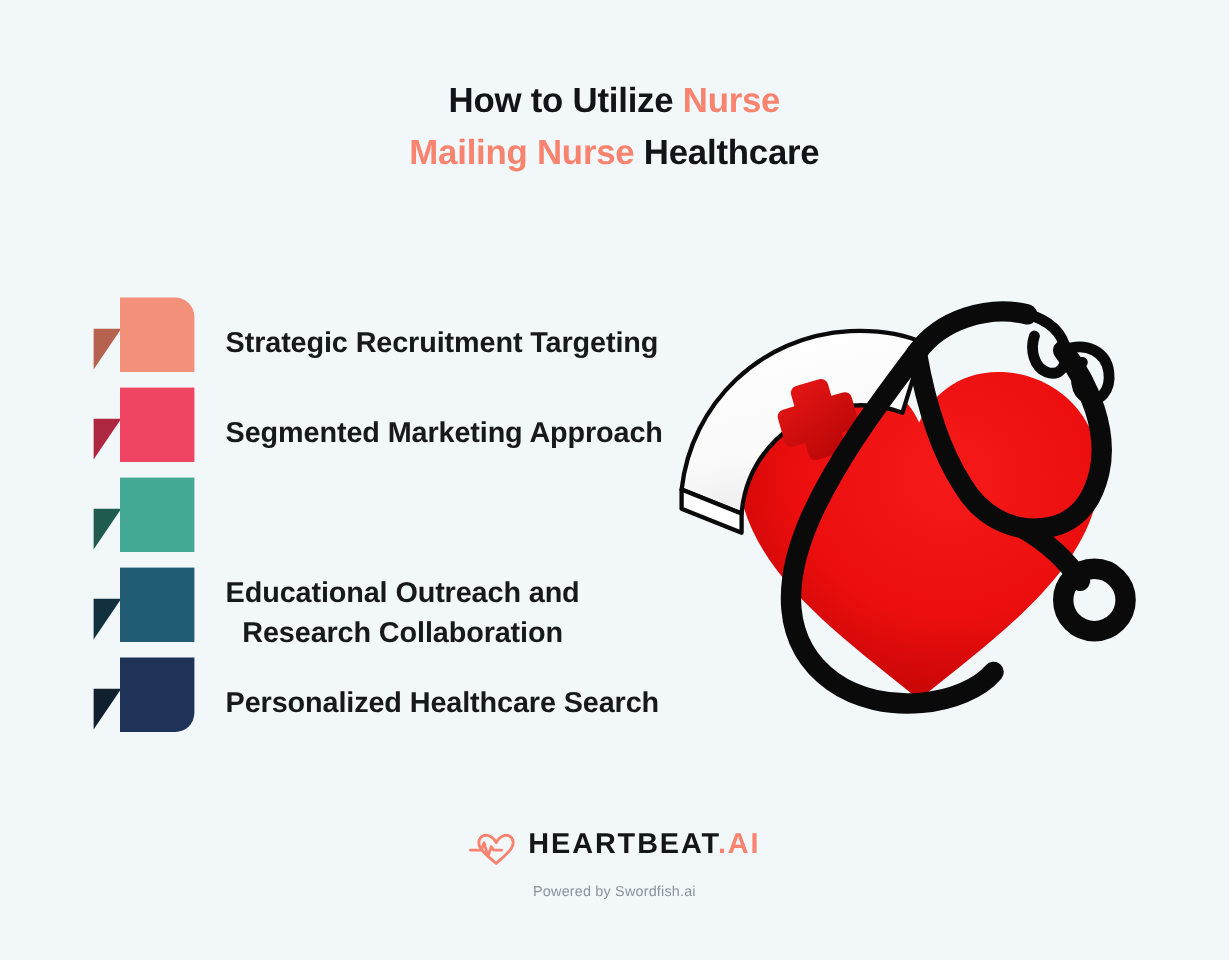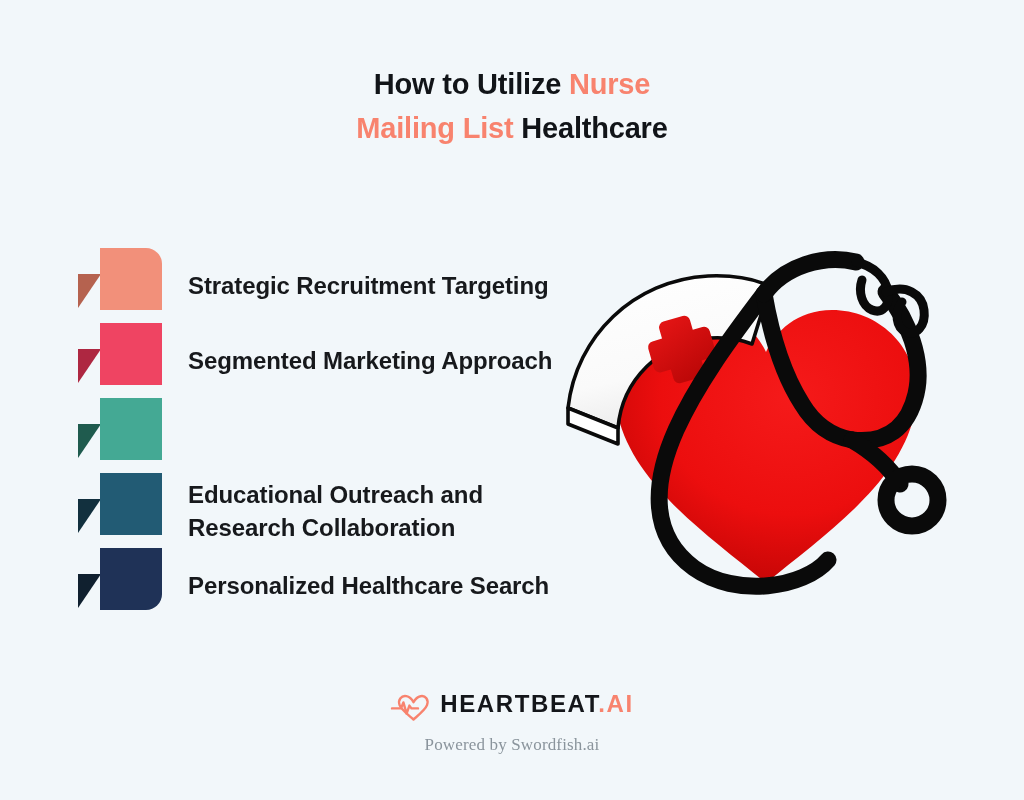--- a/index.html
+++ b/index.html
@@ -99,37 +99,36 @@
   .logo-wordmark {
     font-size:24px;
     font-weight:bold;
     letter-spacing:1.6px;
     color:#14161A;
     line-height:1;
   }
   .logo-dot-ai { color:#F8836E; }
   .logo-tagline {
     margin-top:7px;
-    font-size:17px;
+    font-size:12px;
     color:#8A949C;
     letter-spacing:0.15px;
-    font-family:Liberation Serif, serif;
   }
 </style>
 </head>
 <body>
 
 <div class="canvas">
 
   <div class="title-block">
     <div class="title-line">
       <span>How to Utilize </span><span class="title-accent">Nurse</span>
     </div>
     <div class="title-line">
-      <span class="title-accent">Mailing List</span><span> Healthcare</span>
+      <span class="title-accent">Mailing Nurse</span><span> Healthcare</span>
     </div>
   </div>
 
   <div class="list" id="list-root">
       <div class="list-item" style="min-height: 75px;">
         <div class="chip-wrap">
           <div class="chip-fold" style="border-left-color: rgb(181, 98, 79); border-bottom-color: transparent; top: 26px;"></div>
           <div class="chip" style="background: rgb(242, 144, 122); height: 62px; border-radius: 0px 16px 0px 0px;"></div>
         </div>
         <div class="item-label">Strategic Recruitment Targeting</div>
@@ -140,21 +139,21 @@
           <div class="chip" style="background: rgb(239, 68, 98); height: 62px;"></div>
         </div>
         <div class="item-label">Segmented Marketing Approach</div>
       </div>
       <div class="list-item" style="min-height: 75px;">
         <div class="chip-wrap">
           <div class="chip-fold" style="border-left-color: rgb(31, 91, 78); border-bottom-color: transparent; top: 26px;"></div>
           <div class="chip" style="background: rgb(68, 169, 148); height: 62px;"></div>
         </div>
       </div>
-      <div class="list-item" style="min-height: 75px;">
+      <div class="list-item" style="min-height: 75px; text-align: center;">
         <div class="chip-wrap">
           <div class="chip-fold" style="border-left-color: rgb(18, 48, 62); border-bottom-color: transparent; top: 26px;"></div>
           <div class="chip" style="background: rgb(34, 91, 116); height: 62px;"></div>
         </div>
         <div class="item-label">Educational Outreach and
 Research Collaboration</div>
       </div>
       <div class="list-item" style="min-height: 75px;">
         <div class="chip-wrap">
           <div class="chip-fold" style="border-left-color: rgb(16, 32, 47); border-bottom-color: transparent; top: 26px;"></div>

